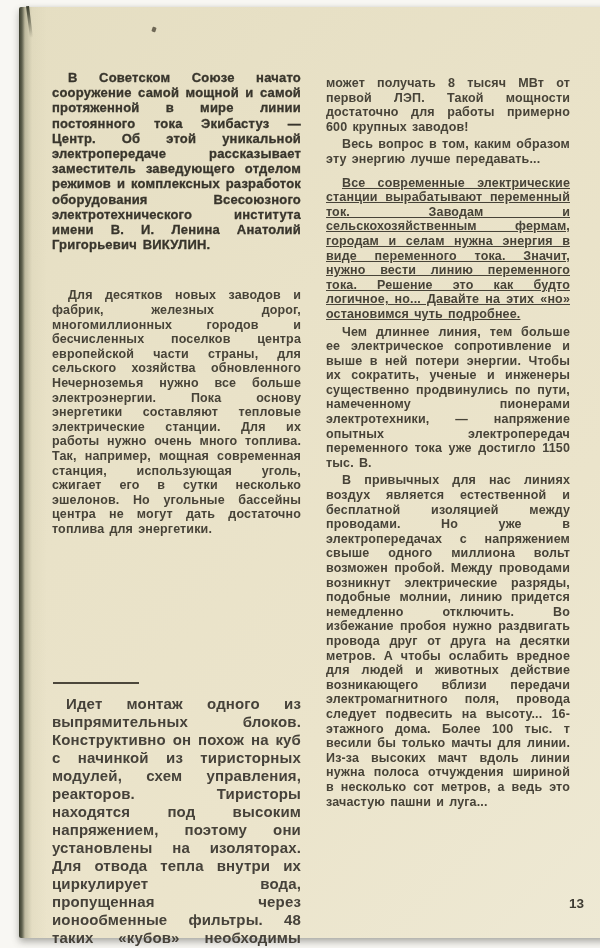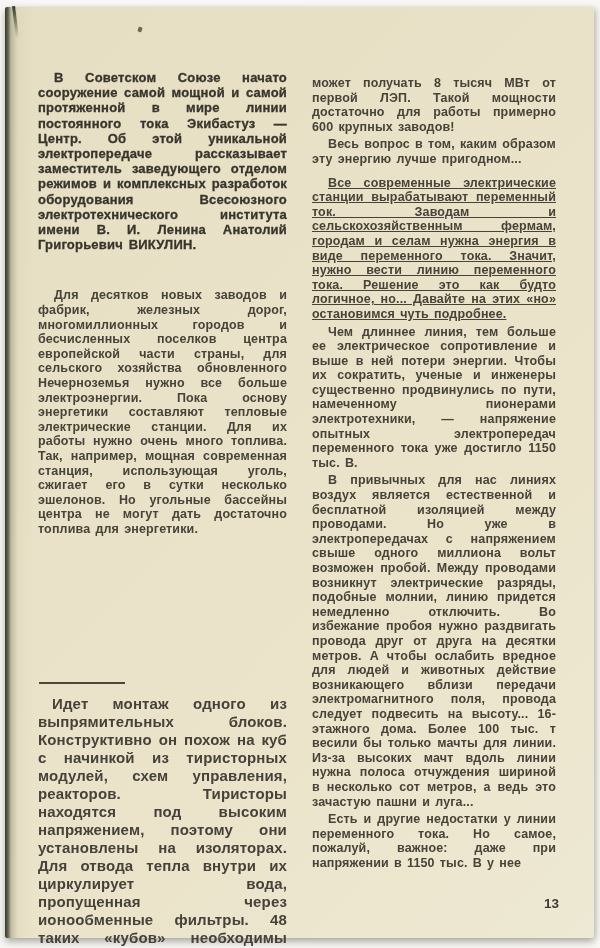--- a/index.html
+++ b/index.html
@@ -8,20 +8,21 @@
     width: 600px;
     height: 948px;
     background: #f8f7f3;
     overflow: hidden;
     font-family: "Liberation Sans", sans-serif;
   }
   .scan-wrap {
     position: relative;
     width: 480px;
     height: 948px;
+    margin-left: 14px;
   }
   .paper {
     position: absolute;
     left: 5px;
     top: 7px;
     width: 589px;
     height: 931px;
     border-radius: 2px 3px 3px 2px;
     background:
       linear-gradient(90deg,
@@ -108,21 +109,21 @@
     font-weight: bold;
     color: #46423a;
     text-align: justify;
     text-indent: 14px;
     letter-spacing: 0.15px;
     word-spacing: 1px;
     hyphens: auto;
   }
   .page-number {
     position: absolute;
-    left: 514px;
+    left: 525px;
     top: 889px;
     width: 40px;
     text-align: right;
     font-size: 13.5px;
     font-weight: bold;
     color: #3e3b32;
   }
 </style>
 </head>
 <body>
@@ -139,24 +140,23 @@
         <p class="bodytext">Для десятков новых заводов и фабрик, железных дорог, многомиллионных городов и бесчисленных поселков центра европейской части страны, для сельского хозяйства обновленного Нечерноземья нужно все больше электроэнергии. Пока основу энергетики составляют тепловые электрические станции. Для их работы нужно очень много топлива. Так, например, мощная современная станция, использующая уголь, сжигает его в сутки несколько эшелонов. Но угольные бассейны центра не могут дать достаточно топлива для энергетики.</p>
 
         <div class="footnote-block">
           <div class="footnote-rule"></div>
           <p class="footnote">Идет монтаж одного из выпрямительных блоков. Конструктивно он похож на куб с начинкой из тиристорных модулей, схем управления, реакторов. Тиристоры находятся под высоким напряжением, поэтому они установлены на изоляторах. Для отвода тепла внутри их циркулирует вода, пропущенная через ионообменные фильтры. 48 таких «кубов» необходимы каждой преобразовательной подстанции. Вместе с различным вспомогательным оборудованием они размещаются в здании, пригодном для большого заводского цеха.</p>
         </div>
       </div>
 
       <div class="col col-right">
         <p class="bodytext no-indent">может получать 8 тысяч МВт от первой ЛЭП. Такой мощности достаточно для работы примерно 600 крупных заводов!</p>
-        <p class="bodytext small-gap-before">Весь вопрос в том, каким образом эту энергию лучше пригодном...</p>
+        <p class="bodytext small-gap-before">Весь вопрос в том, каким образом эту энергию лучше передавать...</p>
         <p class="bodytext gap-before">Все современные электрические станции вырабатывают переменный ток. Заводам и сельскохозяйственным фермам, городам и селам нужна энергия в виде переменного тока. Значит, нужно вести линию переменного тока. Решение это как будто логичное, но... Давайте на этих «но» остановимся чуть подробнее.</p>
         <p class="bodytext small-gap-before">Чем длиннее линия, тем больше ее электрическое сопротивление и выше в ней потери энергии. Чтобы их сократить, ученые и инженеры существенно продвинулись по пути, намеченному пионерами электротехники, — напряжение опытных электропередач переменного тока уже достигло 1150 тыс. В.</p>
         <p class="bodytext small-gap-before">В привычных для нас линиях воздух является естественной и бесплатной изоляцией между проводами. Но уже в электропередачах с напряжением свыше одного миллиона вольт возможен пробой. Между проводами возникнут электрические разряды, подобные молнии, линию придется немедленно отключить. Во избежание пробоя нужно раздвигать провода друг от друга на десятки метров. А чтобы ослабить вредное для людей и животных действие возникающего вблизи передачи электромагнитного поля, провода следует подвесить на высоту... 16-этажного дома. Более 100 тыс. т весили бы только мачты для линии. Из-за высоких мачт вдоль линии нужна полоса отчуждения шириной в несколько сот метров, а ведь это зачастую пашни и луга...</p>
-        <p class="bodytext small-gap-before">Есть и другие недостатки у линии переменного тока. Но самое, пожалуй, важное: даже при напряжении в 1150 тыс. В у нее</p>
       </div>
 
     </div>
 
     <div class="page-number">13</div>
   </div>
 </div>
 
 </body></html>

